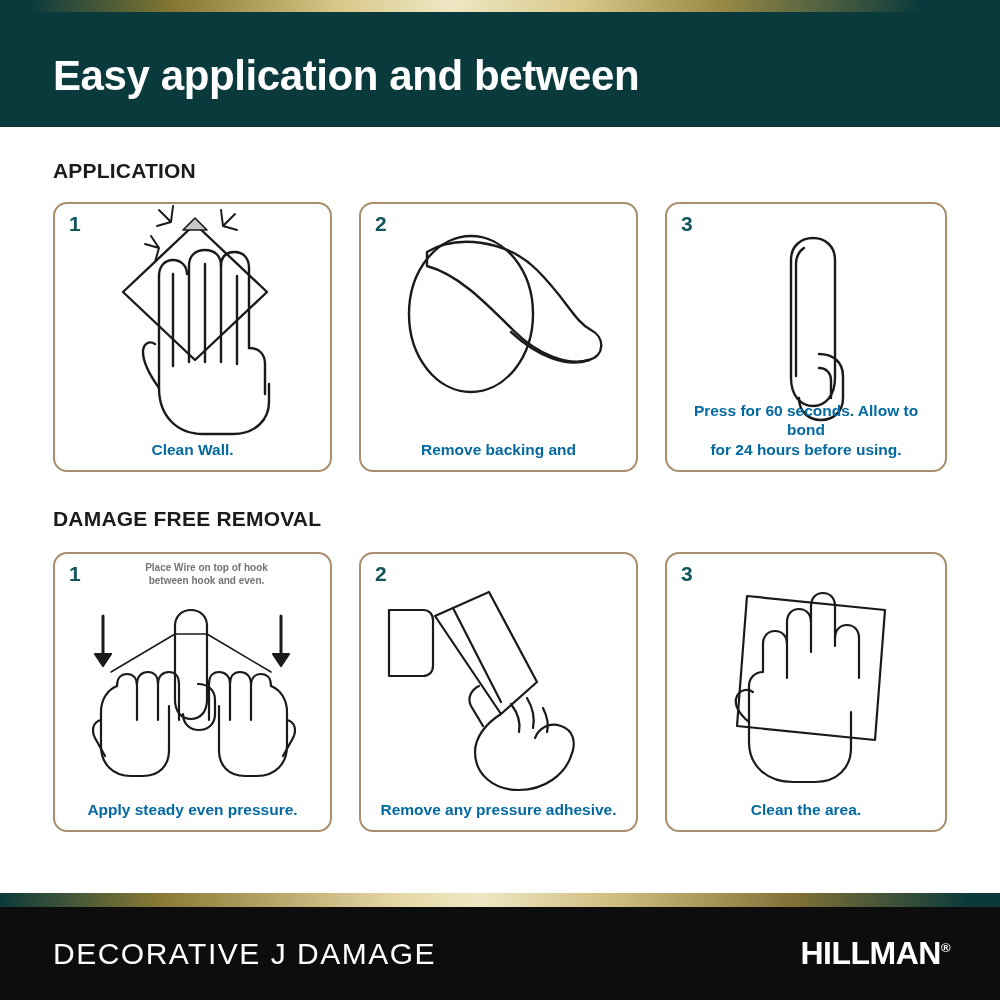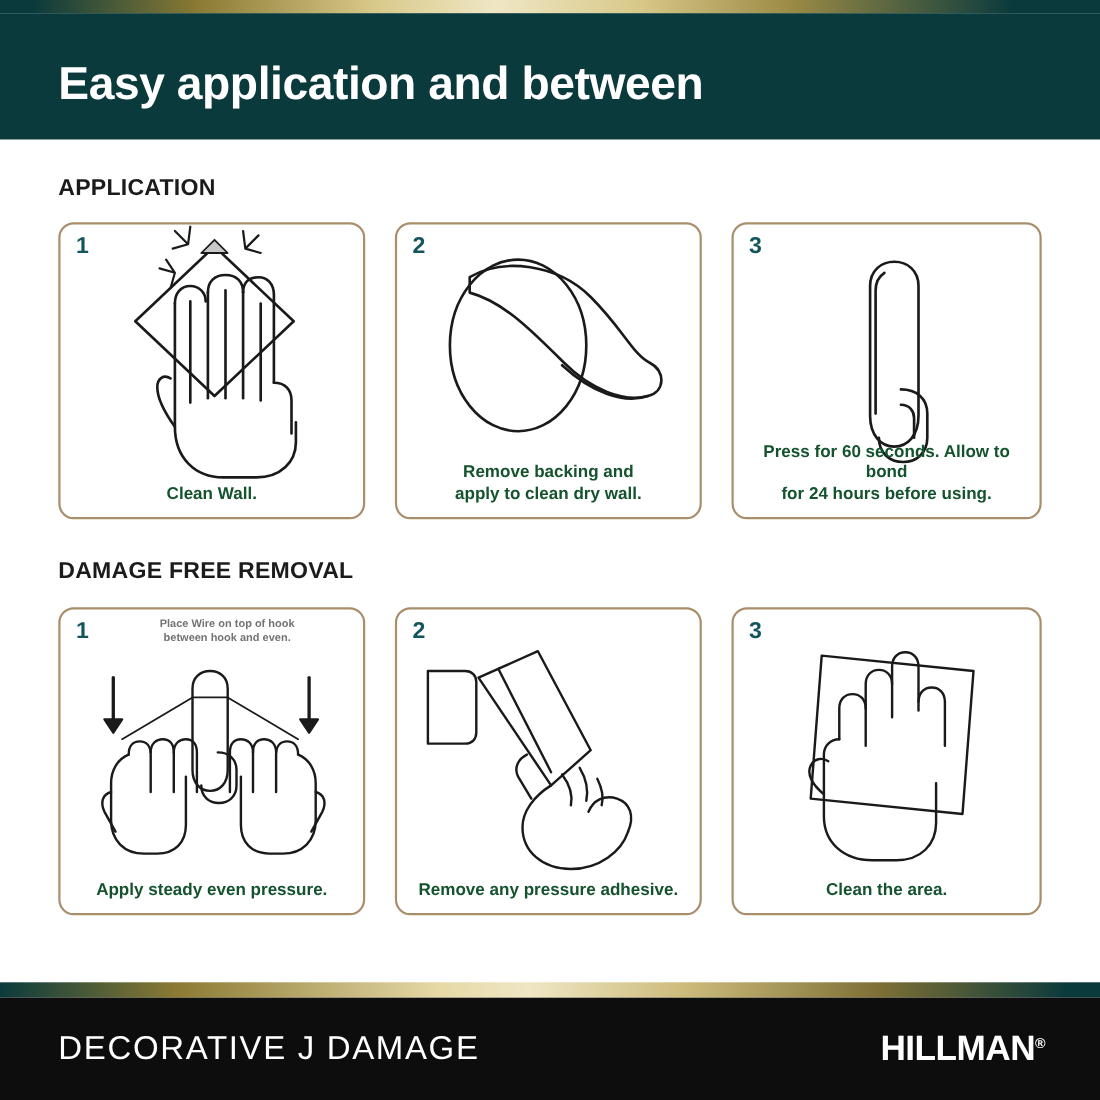--- a/index.html
+++ b/index.html
@@ -74,21 +74,21 @@
     color: #12555c;
     font-size: 21px;
     font-weight: bold;
   }
   .card-caption {
     position: absolute;
     left: 8px;
     right: 8px;
     bottom: 10px;
     text-align: center;
-    color: #14532d;
+    color: #0369a1;
     font-size: 15.5px;
     font-weight: bold;
     line-height: 1.28;
   }
   .card-inline-caption {
     position: absolute;
     left: 38px;
     right: 10px;
     top: 8px;
     text-align: center;
@@ -199,21 +199,20 @@
             <path d="M66 48 C 96 30, 146 36, 176 66 C 206 96, 214 118, 230 126
                      C 244 133, 244 152, 228 156
                      C 206 162, 176 150, 152 126
                      C 122 96, 96 70, 66 62 Z"></path>
             <path d="M150 128 C 176 152, 206 164, 228 156"></path>
           </g>
         </svg>
       </div>
       <div class="card-caption">
         <div>Remove backing and</div>
-        <div>apply to clean dry wall.</div>
       </div>
     </div>
 
     <div class="card" style="left:665px; top:75px; width:282px; height:270px;">
       <div class="card-number">3</div>
       <div class="art">
         <svg viewBox="0 0 282 270" width="282" height="270">
           <g fill="none" stroke="#1a1a1a" stroke-width="2.4" stroke-linejoin="round" stroke-linecap="round">
 
             <path d="M124 56 c0 -14 10 -22 22 -22 c12 0 22 8 22 22 v118 c0 18 -10 28 -22 28 c-12 0 -22 -10 -22 -28 Z"></path>

